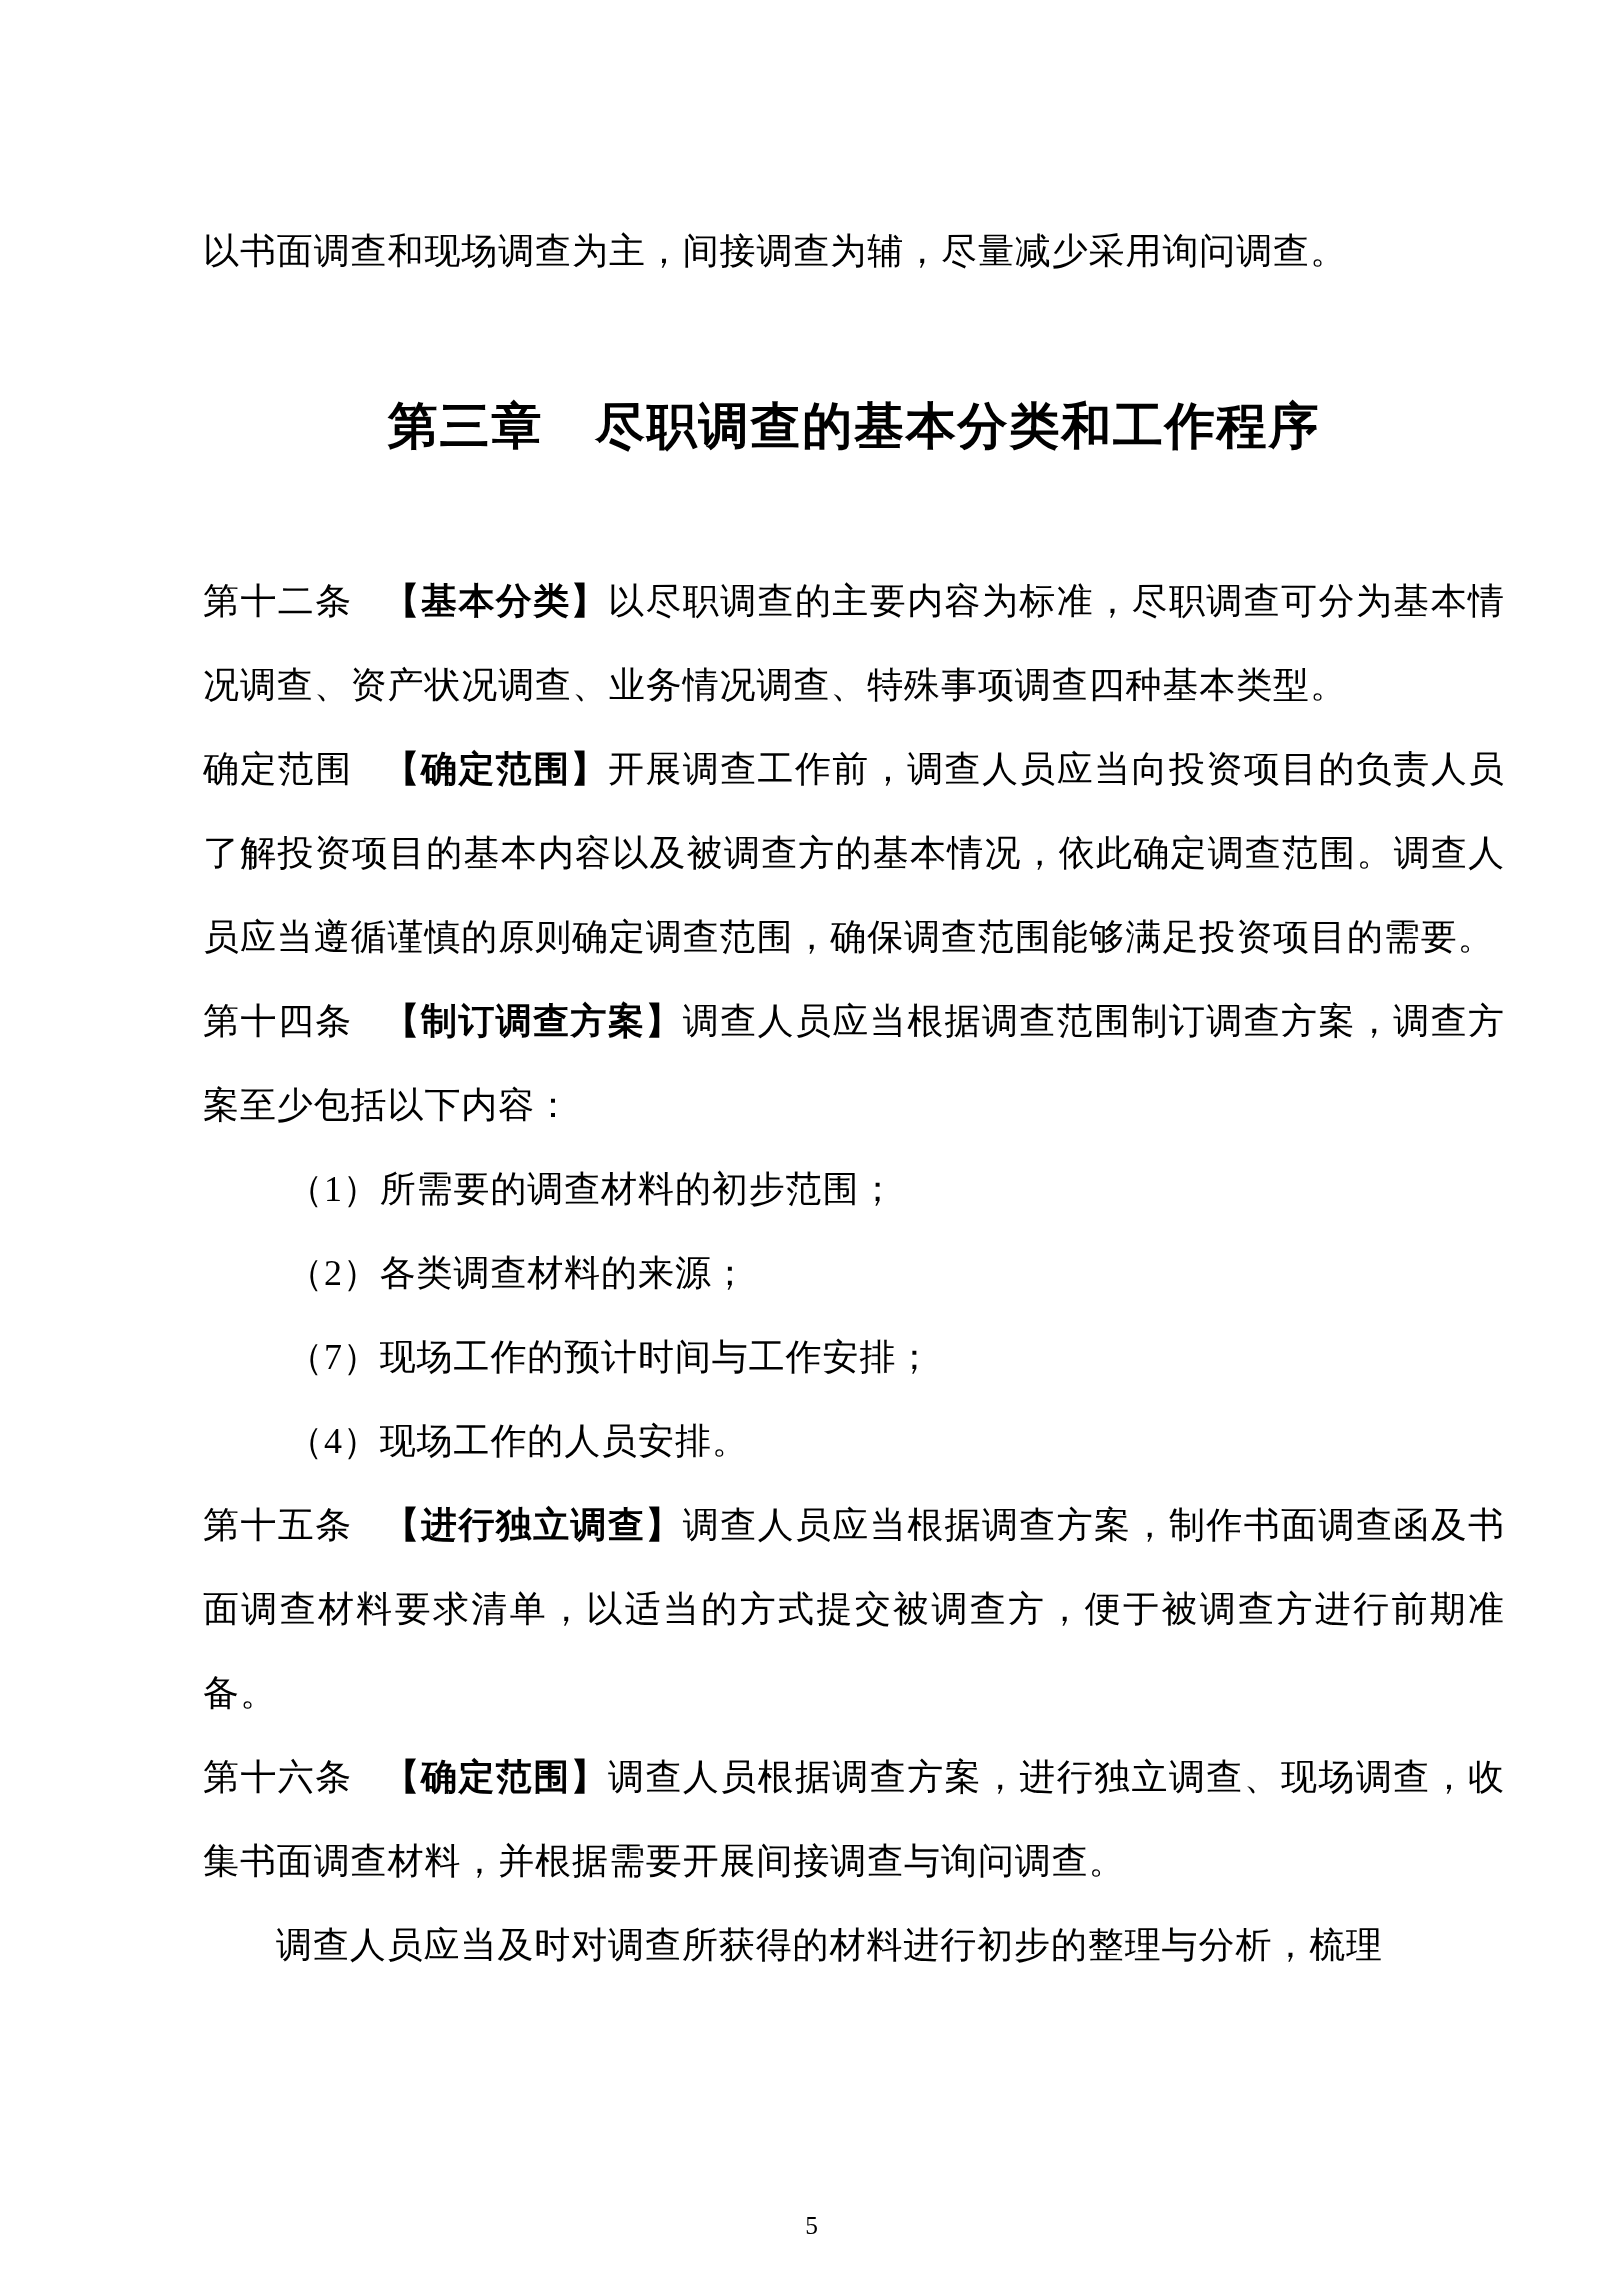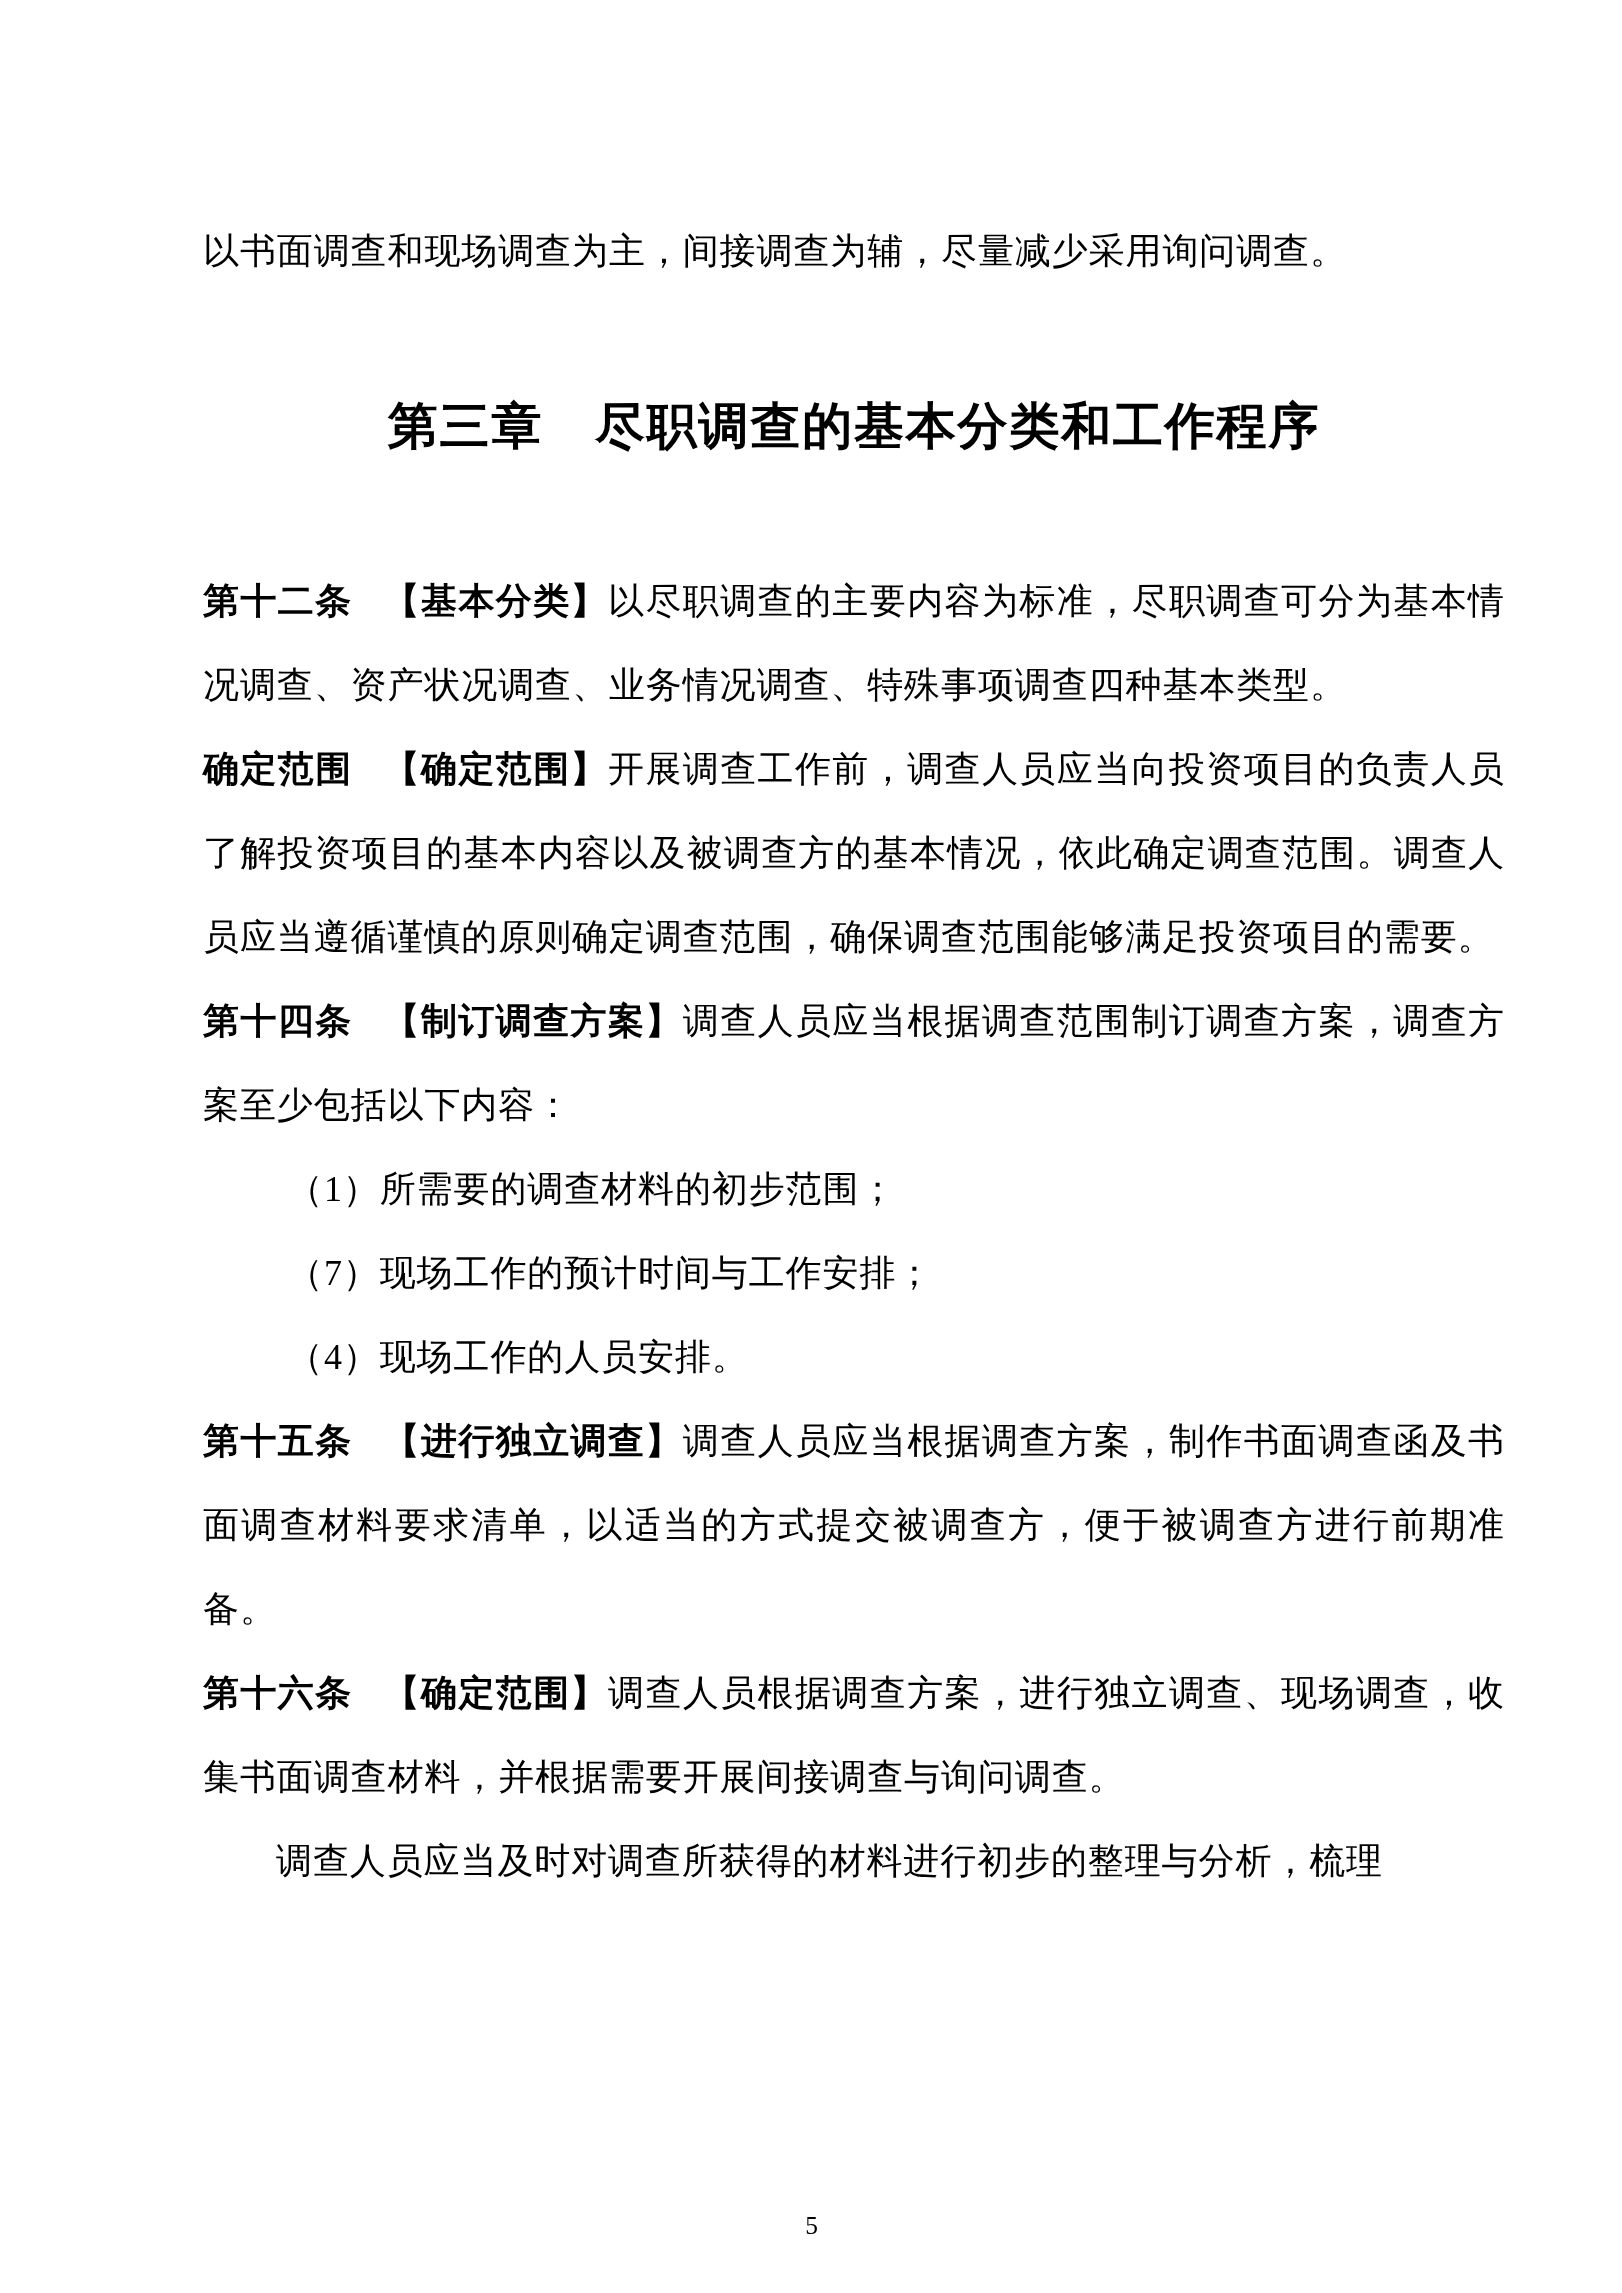--- a/index.html
+++ b/index.html
@@ -31,21 +31,21 @@
   }
   .chapter-heading {
     font-size: 50px;
     font-weight: bold;
     text-align: center;
     margin: 96px 0 95px 0;
     line-height: 75px;
     letter-spacing: 1.8px;
   }
   .article-num {
-    font-weight: bold;
+    font-weight: normal;
     margin-right: 31px;
   }
   .article-title {
     font-weight: bold;
   }
   .list-item {
     padding-left: 84px;
   }
   .closing-par {
     text-indent: 73px;
@@ -78,20 +78,21 @@
 
     <p class="body-par">
       <span class="article-num">确定范围</span><span class="article-title">【确定范围】</span><span>开展调查工作前，调查人员应当向投资项目的负责人员了解投资项目的基本内容以及被调查方的基本情况，依此确定调查范围。调查人员应当遵循谨慎的原则确定调查范围，确保调查范围能够满足投资项目的需要。</span>
     </p>
 
     <p class="body-par">
       <span class="article-num">第十四条</span><span class="article-title">【制订调查方案】</span><span>调查人员应当根据调查范围制订调查方案，调查方案至少包括以下内容：</span>
     </p>
 
     <p class="body-par list-item">（1）所需要的调查材料的初步范围；</p>
+    <p class="body-par list-item">（2）各类调查材料的来源；</p>
     <p class="body-par list-item">（7）现场工作的预计时间与工作安排；</p>
     <p class="body-par list-item">（4）现场工作的人员安排。</p>
 
     <p class="body-par">
       <span class="article-num">第十五条</span><span class="article-title">【进行独立调查】</span><span>调查人员应当根据调查方案，制作书面调查函及书面调查材料要求清单，以适当的方式提交被调查方，便于被调查方进行前期准备。</span>
     </p>
 
     <p class="body-par">
       <span class="article-num">第十六条</span><span class="article-title">【确定范围】</span><span>调查人员根据调查方案，进行独立调查、现场调查，收集书面调查材料，并根据需要开展间接调查与询问调查。</span>
     </p>

